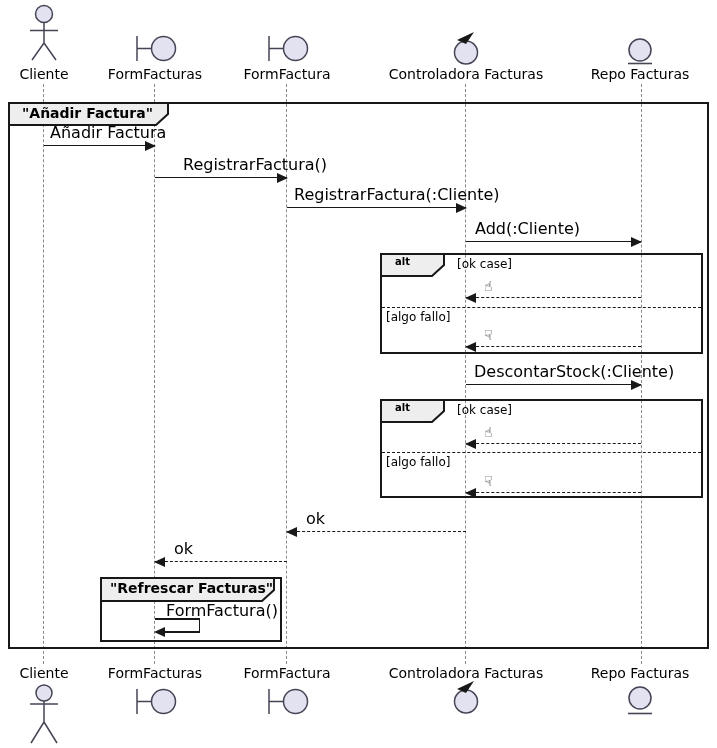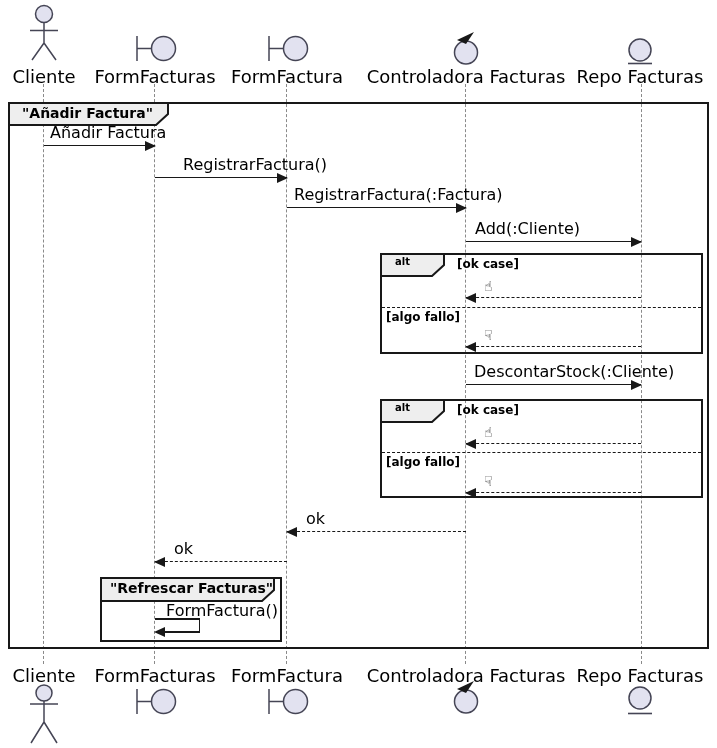--- a/index.html
+++ b/index.html
@@ -1,32 +1,32 @@
 <!DOCTYPE html>
 <html><head>
 <meta charset="utf-8">
 <style>
   *{box-sizing:border-box;margin:0;padding:0}
   html,body{background:#ffffff}
   .canvas{position:relative;width:717px;height:748px;background:#fff;
           font-family:"DejaVu Sans","Liberation Sans",sans-serif;color:#000;overflow:hidden}
   .lifeline{position:absolute;top:84px;height:580px;width:0;border-left:1px dashed #8a8a8a;z-index:1}
-  .plabel{position:absolute;transform:translateX(-50%);font-size:18px;white-space:nowrap;z-index:3}
+  .plabel{position:absolute;transform:translateX(-50%);font-size:14px;white-space:nowrap;z-index:3}
   .picon{position:absolute;z-index:3}
   .frame{position:absolute;border:2px solid #181818;z-index:2;background:transparent}
   .tabsvg{position:absolute;z-index:4}
   .tabtxt{position:absolute;font-weight:bold;white-space:nowrap;z-index:5}
   .msg{position:absolute;height:0;z-index:6}
   .msg .line{position:absolute;left:0;right:0;top:-1px;border-top:1.5px solid #181818}
   .msg.dashed .line{border-top:1px dashed #181818}
   .head{position:absolute;top:-5px;width:0;height:0;border-style:solid;border-color:transparent}
   .head.right{right:-1px;border-width:5px 0 5px 11px;border-left-color:#181818}
   .head.left{left:-1px;border-width:5px 11px 5px 0;border-right-color:#181818}
   .mlabel{position:absolute;bottom:4px;font-size:16px;white-space:nowrap}
-  .guard{position:absolute;font-size:12px;font-weight:bold;white-space:nowrap;z-index:6}
+  .guard{position:absolute;font-size:12px;font-weight:normal;white-space:nowrap;z-index:6}
   .divider{position:absolute;border-top:1.4px dashed #181818;z-index:6}
   .thumb{font-size:14px;color:#222}
   .seg{position:absolute;background:#181818;z-index:6}
   .alt-op{font-size:10px}
   .ftitle{font-size:14px}
 </style>
 </head>
 <body>
 
 <div class="canvas">
@@ -77,21 +77,21 @@
 
   <div class="msg" style="left:155px;top:178px;width:132px">
     <div class="line"></div>
     <div class="head right"></div>
     <span class="mlabel" style="left:28px">RegistrarFactura()</span>
   </div>
 
   <div class="msg" style="left:287px;top:208px;width:179px">
     <div class="line"></div>
     <div class="head right"></div>
-    <span class="mlabel" style="left:7px">RegistrarFactura(:Factura)</span>
+    <span class="mlabel" style="left:7px">RegistrarFactura(:Cliente)</span>
   </div>
 
   <div class="msg" style="left:466px;top:242px;width:175px">
     <div class="line"></div>
     <div class="head right"></div>
     <span class="mlabel" style="left:9px">Add(:Cliente)</span>
   </div>
 
   <div class="frame" style="left:380px;top:253px;width:323px;height:101px"></div>
   <svg class="tabsvg" style="left:380px;top:253px" width="66" height="24" viewBox="0 0 66 24">

